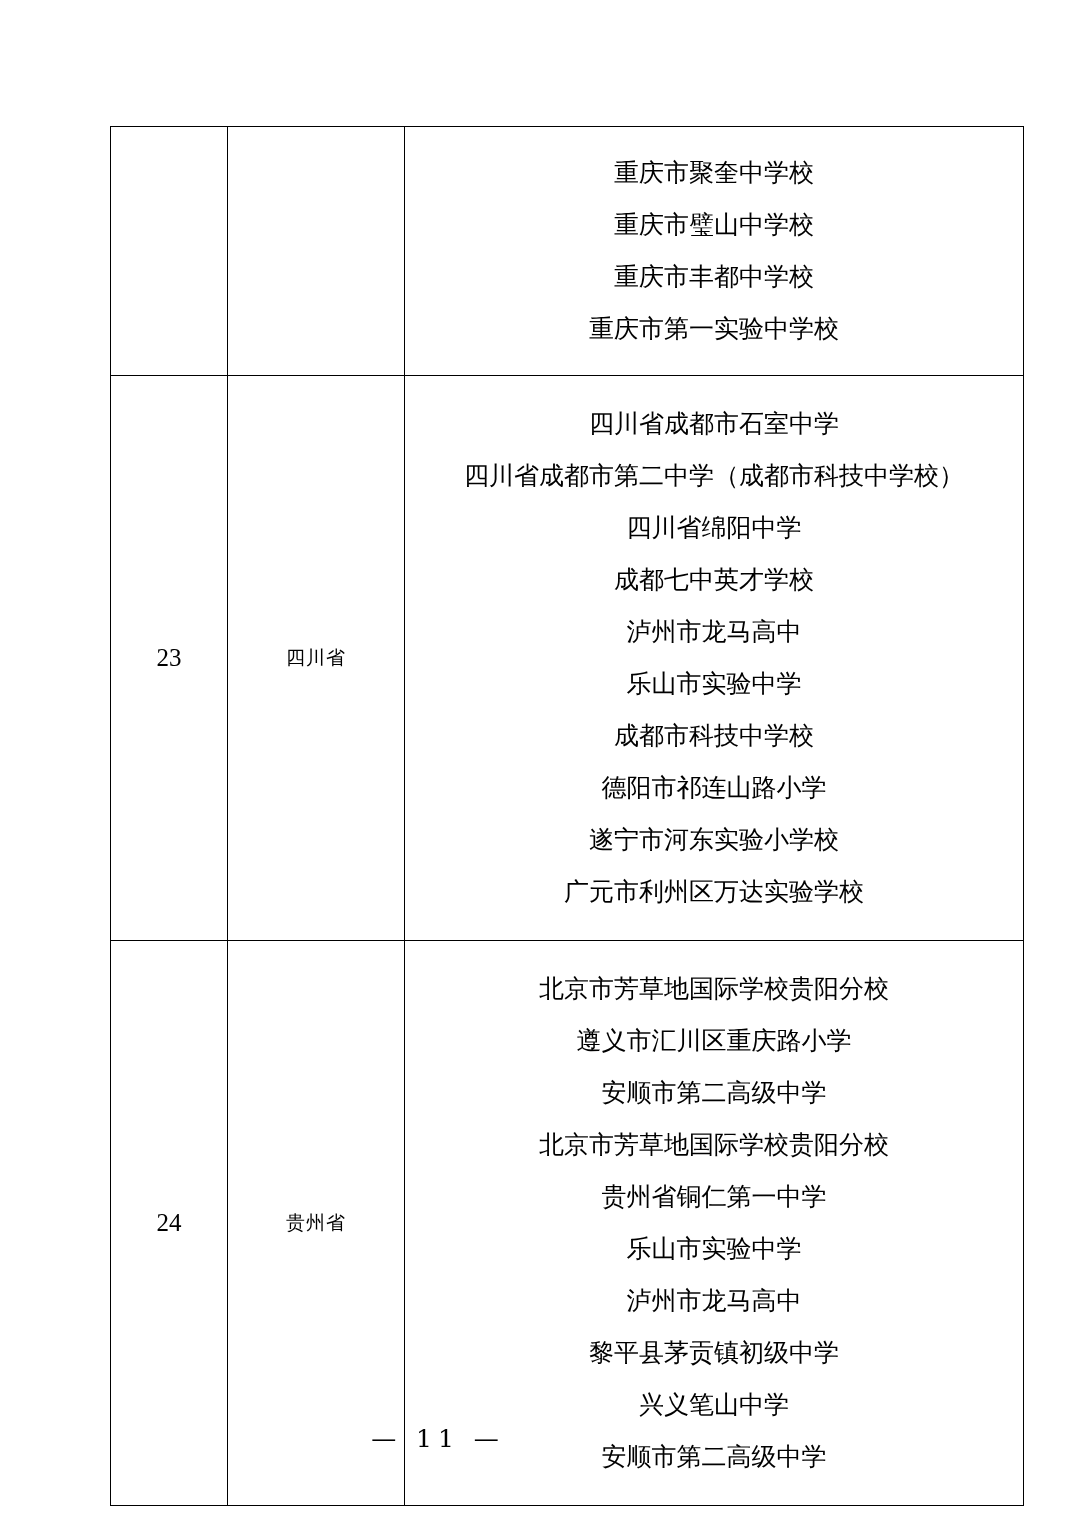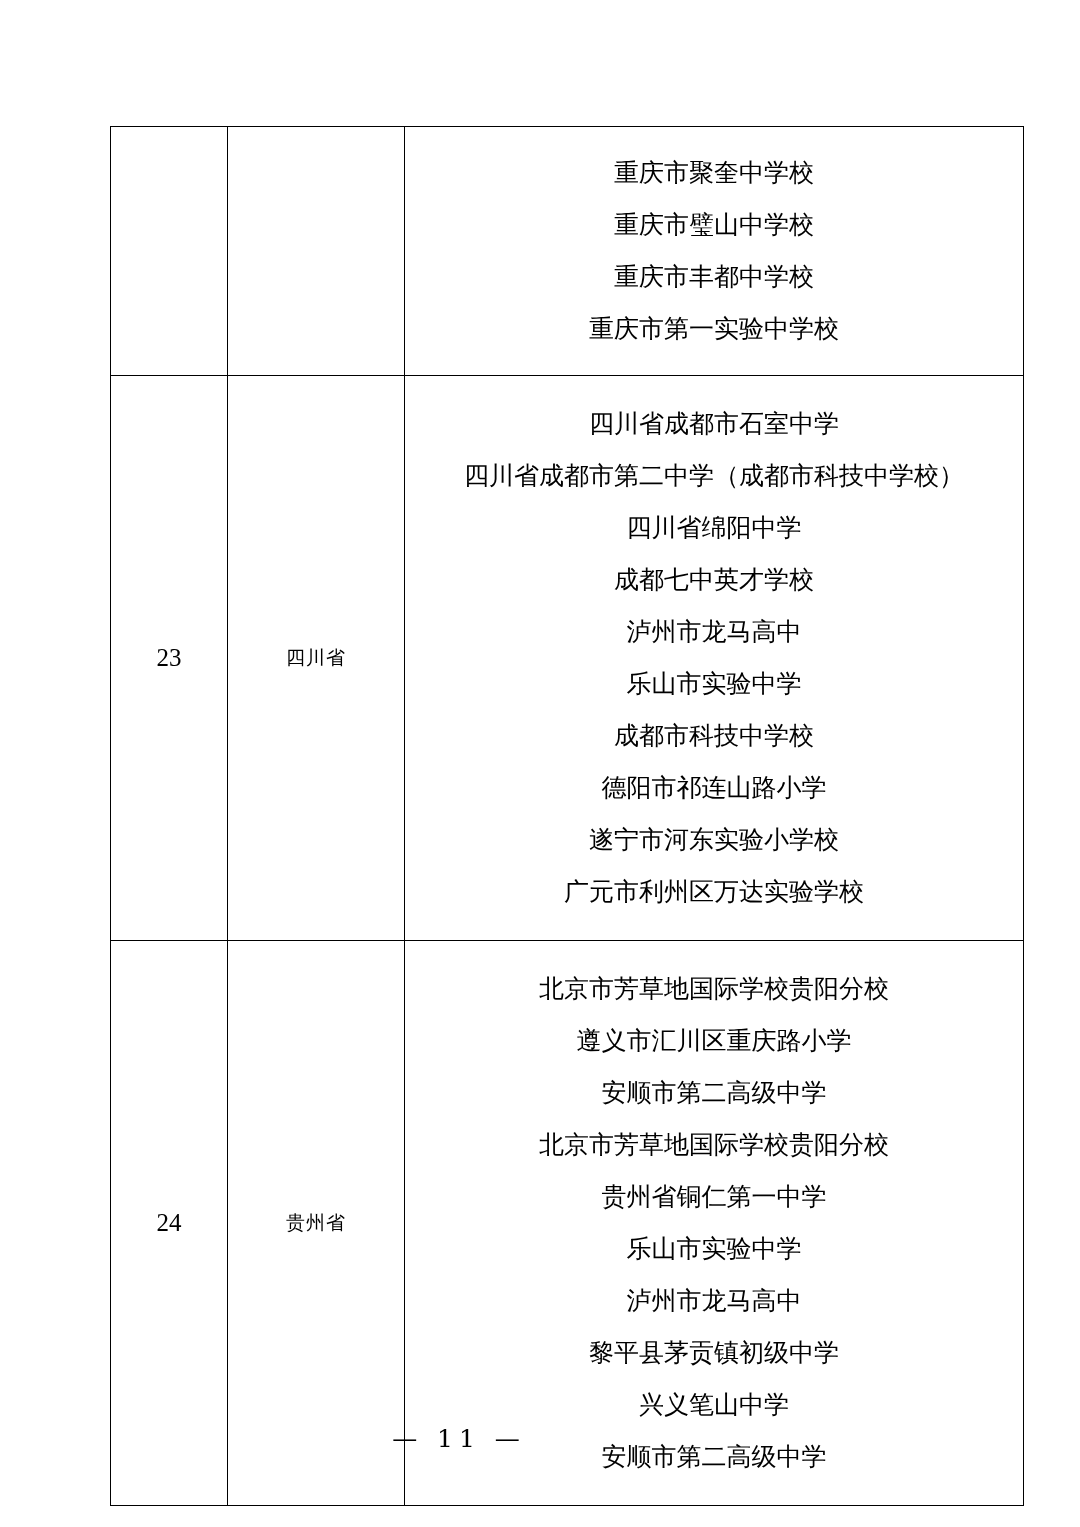--- a/index.html
+++ b/index.html
@@ -64,21 +64,20 @@
     padding-bottom: 12px;
   }
   .page-footer {
     position: absolute;
     left: 0;
     top: 1424px;
     width: 876px;
     text-align: center;
     font-size: 25px;
     letter-spacing: 6px;
-    padding-left: 21px;
   }
 </style>
 </head>
 <body>
 
 <div class="page">
 
   <table class="doc-table">
     <tbody>
 

